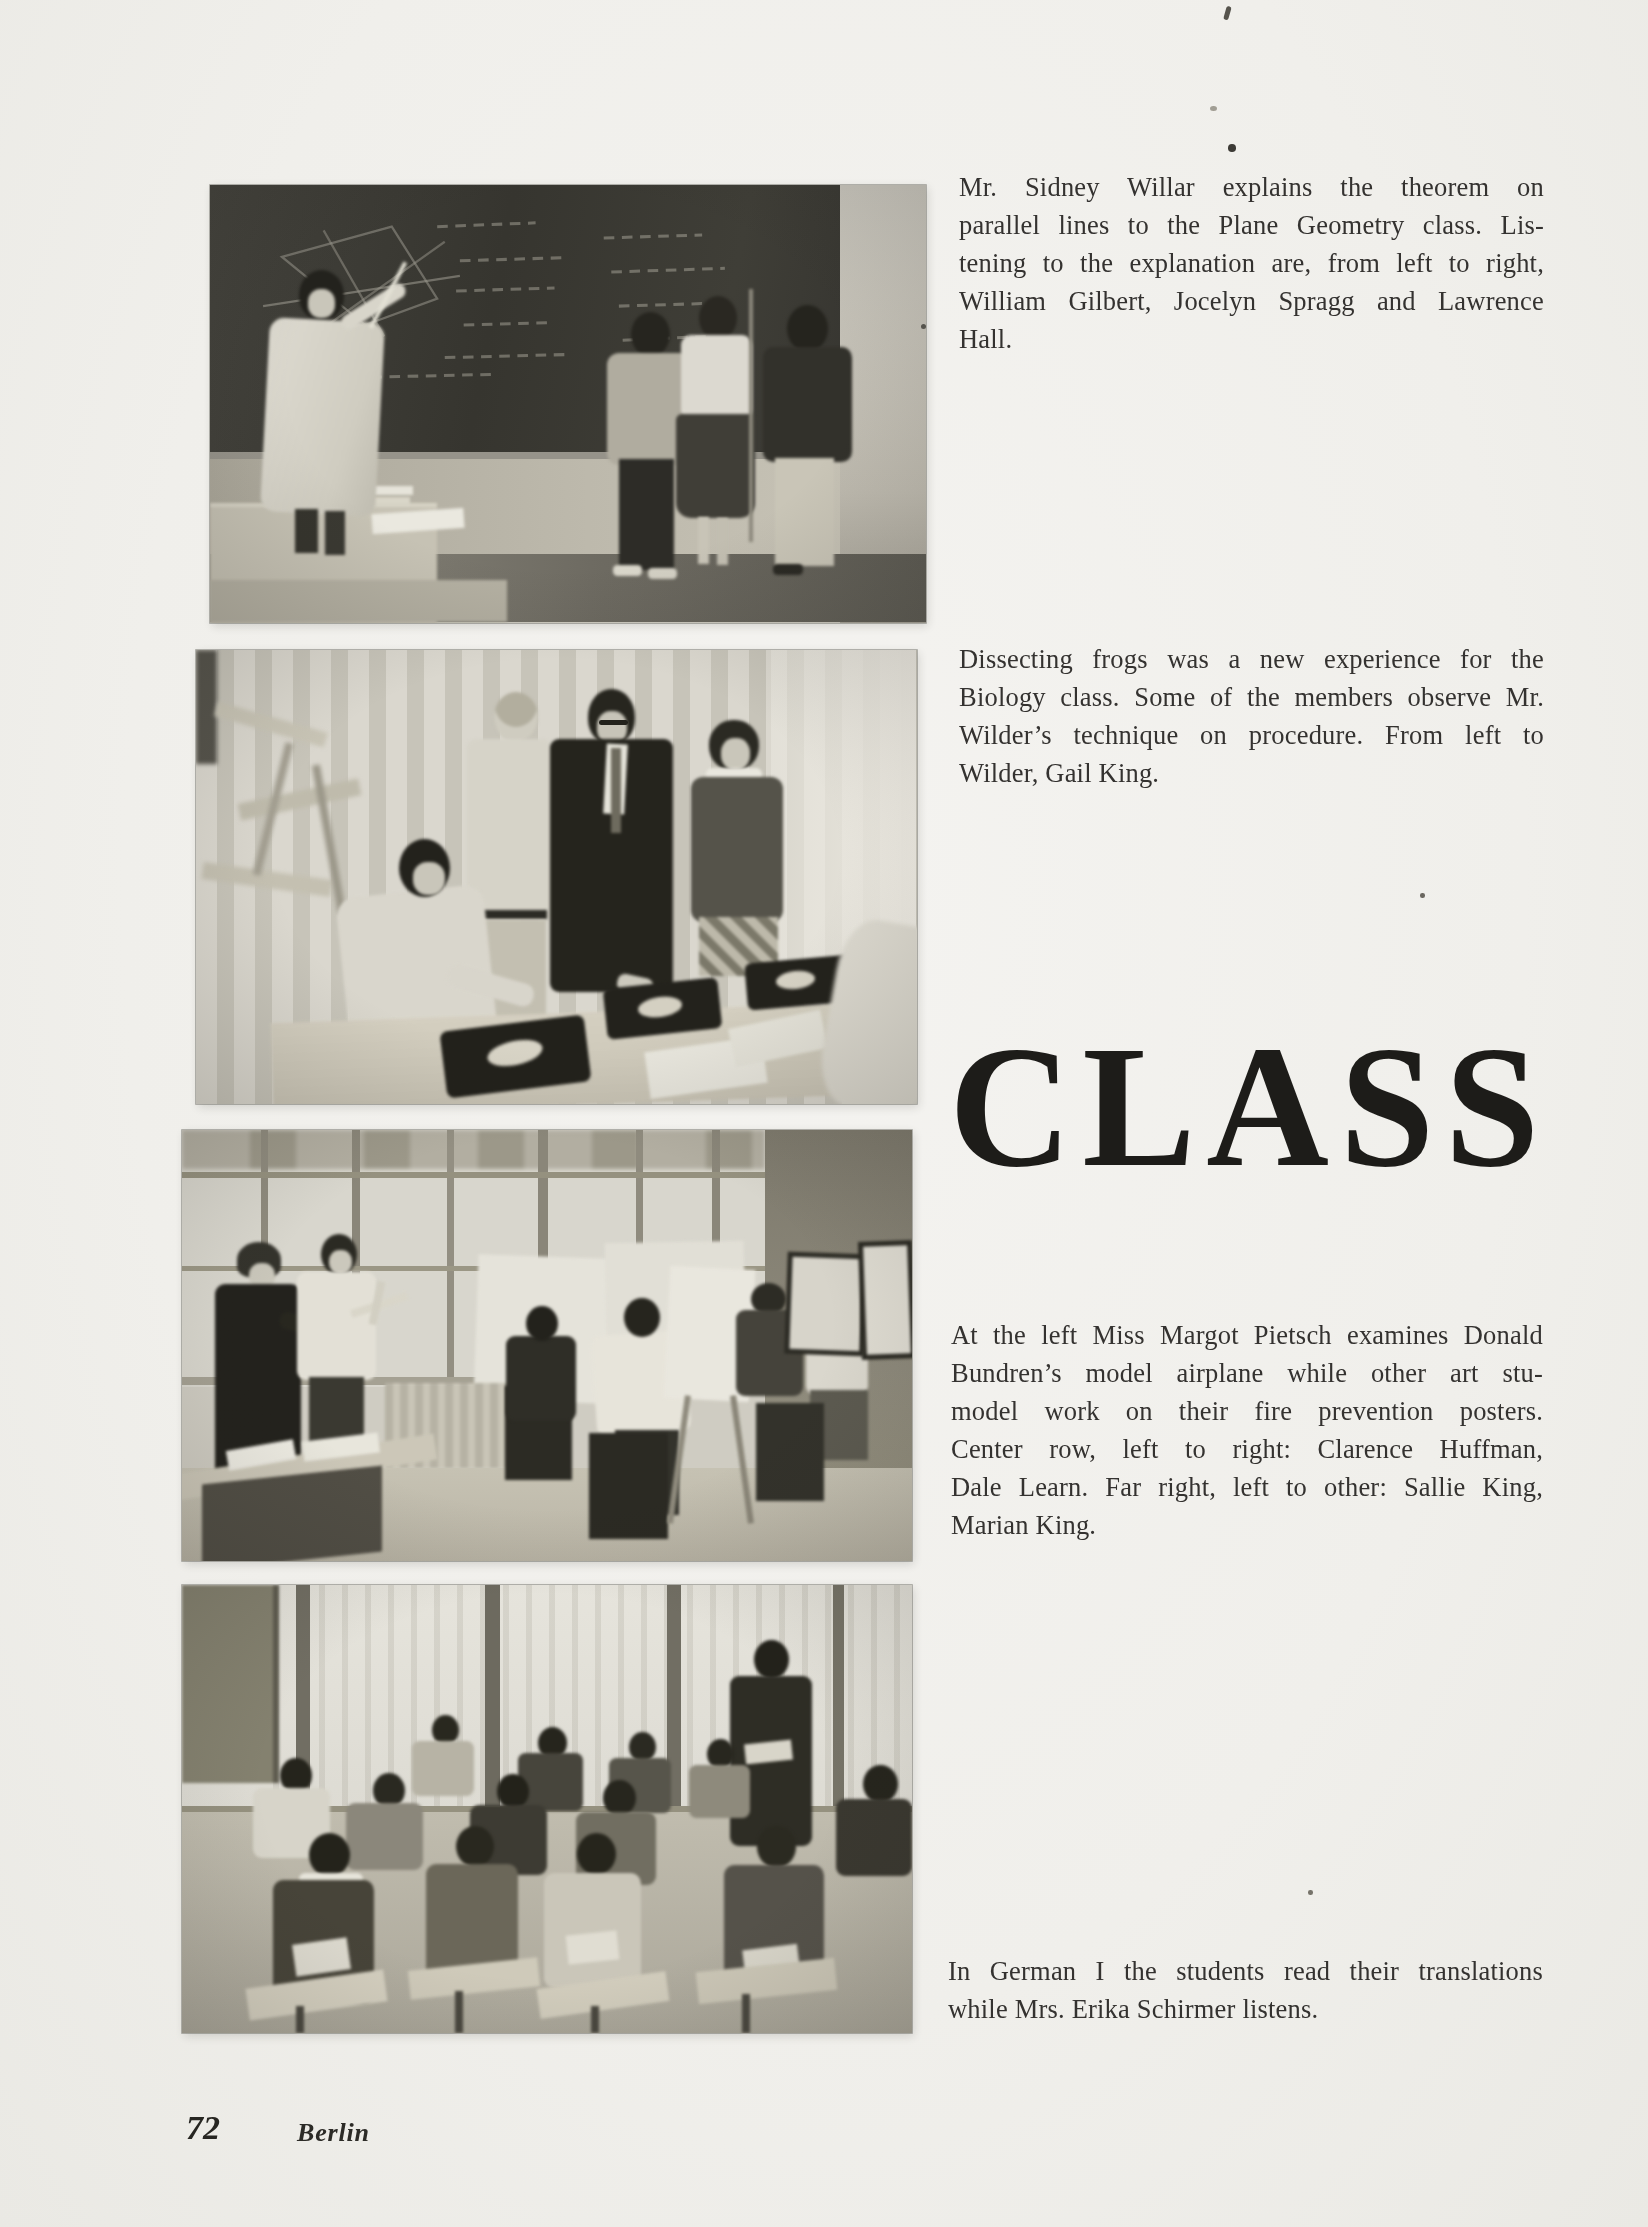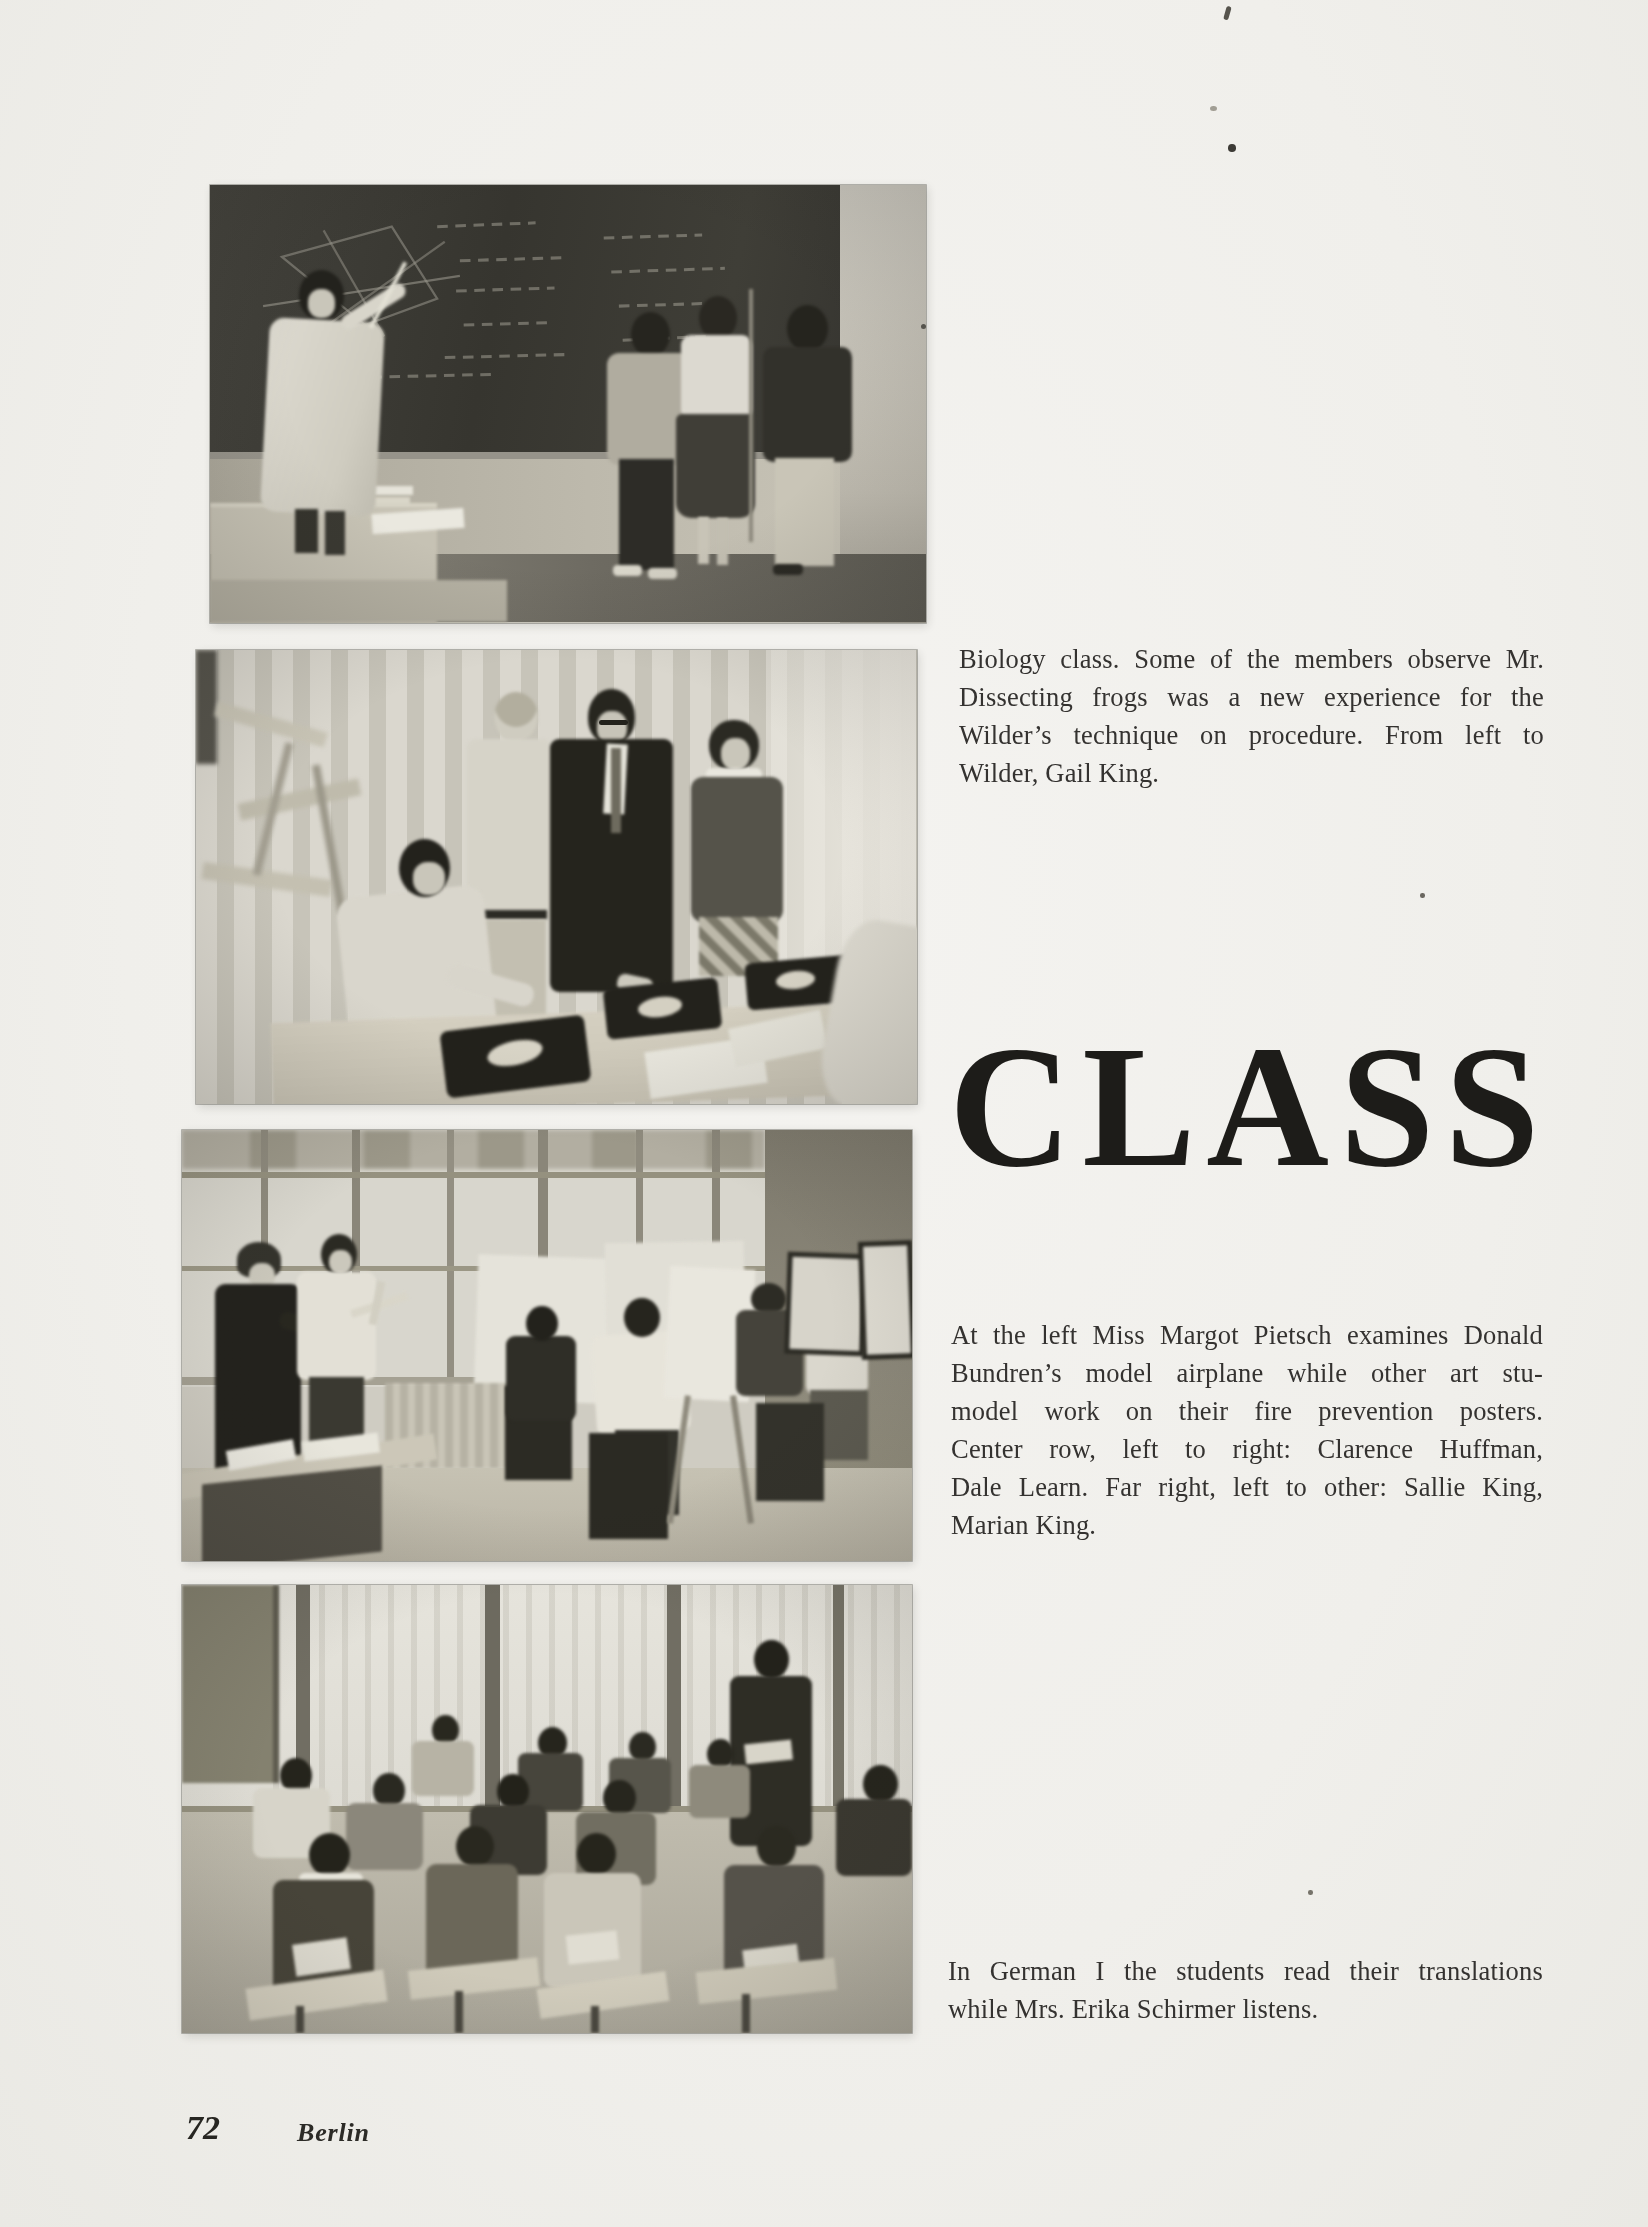--- a/index.html
+++ b/index.html
@@ -271,24 +271,31 @@
     <i class="soft" style="left:227px;top:379px;width:130px;height:29px;background:#cfcaba;transform:rotate(-6deg);"></i>
     <i class="soft" style="left:356px;top:395px;width:130px;height:30px;background:#d2cdbd;transform:rotate(-8deg);"></i>
     <i class="soft" style="left:515px;top:380px;width:139px;height:32px;background:#ccc7b7;transform:rotate(-6deg);"></i>
     <i class="soft" style="left:114px;top:421px;width:7.6px;height:27px;background:#4a483f;"></i>
     <i class="soft" style="left:273px;top:406px;width:7.6px;height:42px;background:#4a483f;"></i>
     <i class="soft" style="left:409px;top:421px;width:7.6px;height:27px;background:#4a483f;"></i>
     <i class="soft" style="left:560px;top:409px;width:7.6px;height:39px;background:#4a483f;"></i>
     <i class="vig"></i>
   </figure>
 
+  <div class="caption" style="left:959px;top:168px;width:585px;">
+    <div class="ln">Mr. Sidney Willar explains the theorem on</div>
+    <div class="ln">parallel lines to the Plane Geometry class. Lis-</div>
+    <div class="ln">tening to the explanation are, from left to right,</div>
+    <div class="ln">William Gilbert, Jocelyn Spragg and Lawrence</div>
+    <div class="ln end">Hall.</div>
+  </div>
 
   <div class="caption" style="left:959px;top:640px;width:585px;">
+    <div class="ln">Dissecting frogs was a new experience for the</div>
     <div class="ln">Biology class. Some of the members observe Mr.</div>
-    <div class="ln">Dissecting frogs was a new experience for the</div>
     <div class="ln">Wilder’s technique on procedure. From left to</div>
     <div class="ln end">Wilder, Gail King.</div>
   </div>
 
   <h1 class="class-heading">CLASS</h1>
 
   <div class="caption" style="left:951px;top:1316px;width:592px;">
     <div class="ln">At the left Miss Margot Pietsch examines Donald</div>
     <div class="ln">Bundren’s model airplane while other art stu-</div>
     <div class="ln">model work on their fire prevention posters.</div>

